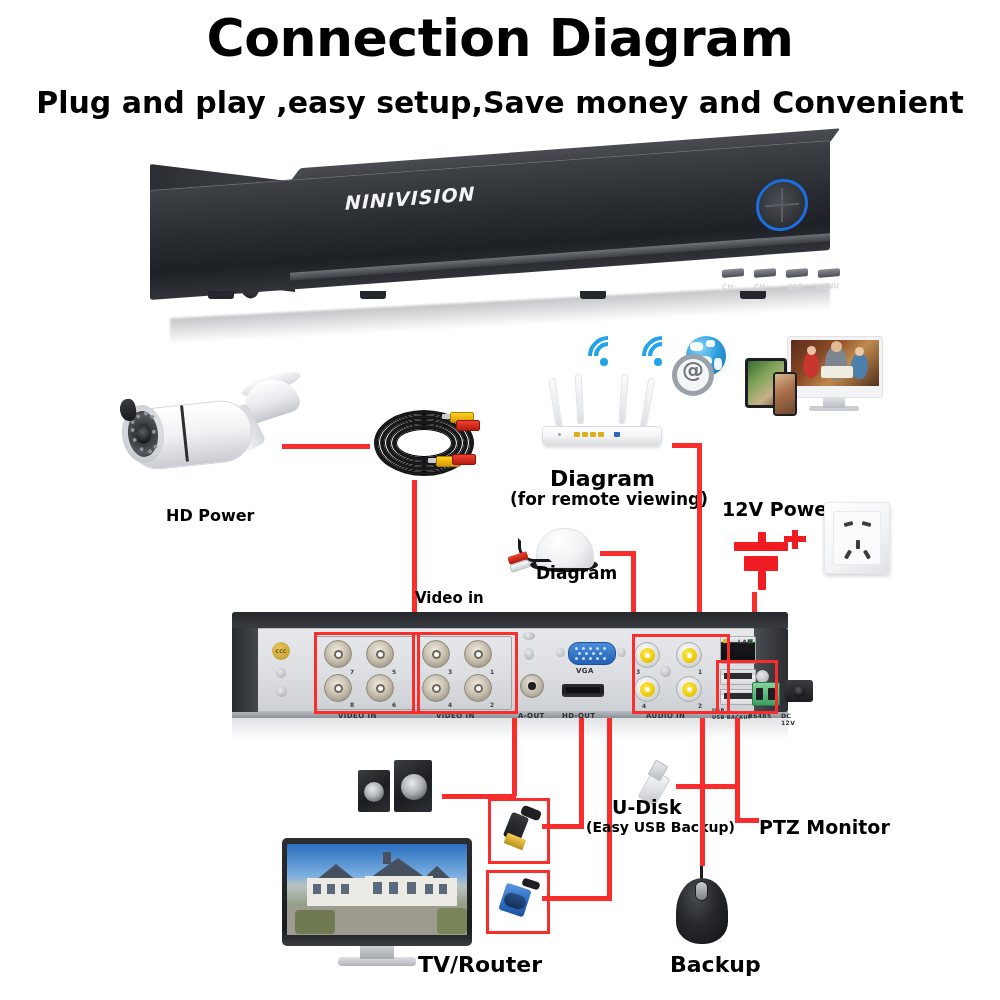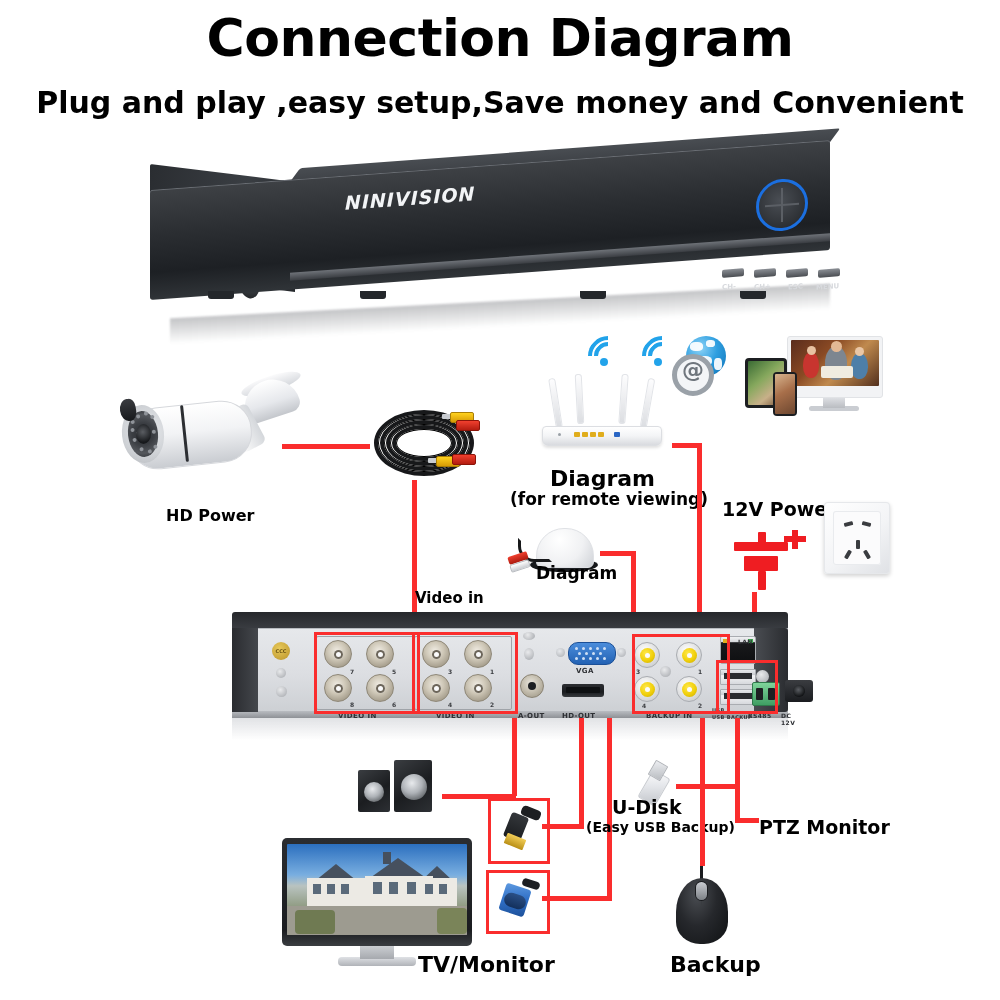--- a/index.html
+++ b/index.html
@@ -847,21 +847,21 @@
 
     <div class="rca-port" style="left:402px; top:30px;"></div>
     <div class="rca-port" style="left:444px; top:30px;"></div>
     <div class="rca-port" style="left:402px; top:64px;"></div>
     <div class="rca-port" style="left:444px; top:64px;"></div>
     <div class="screw-round" style="left:428px; top:54px; width:11px;height:11px;"></div>
     <div class="port-num" style="left:404px; top:56px;">3</div>
     <div class="port-num" style="left:466px; top:56px;">1</div>
     <div class="port-num" style="left:410px; top:90px;">4</div>
     <div class="port-num" style="left:466px; top:90px;">2</div>
-    <div class="port-cap" style="left:414px; top:100px;">BACKUP IN</div>
+    <div class="port-cap" style="left:414px; top:100px;">AUDIO IN</div>
 
     <div class="lan-port" style="left:488px; top:24px;">
       <div class="lan-led" style="left:2px;  background:#e0ad1c;"></div>
       <div class="lan-led" style="right:2px; background:#3faa52;"></div>
     </div>
     <div class="port-cap" style="left:506px; top:26px; font-size:6px;">LAN</div>
 
     <div class="usb-port" style="left:488px; top:57px;"></div>
     <div class="usb-port" style="left:488px; top:77px;"></div>
     <div class="port-cap" style="left:480px; top:95px; font-size:5px;">USB</div>
@@ -931,21 +931,21 @@
         <div class="win" style="left:102px; top:38px; width:9px;  height:12px;"></div>
         <div class="win" style="left:120px; top:38px; width:9px;  height:12px;"></div>
         <div class="win" style="left:138px; top:40px; width:8px;  height:10px;"></div>
         <div class="win" style="left:152px; top:40px; width:8px;  height:10px;"></div>
         <div class="abs" style="left:0px; top:62px; width:180px; height:30px; background:#9d9b90;"></div>
         <div class="abs" style="left:8px; top:66px; width:40px; height:24px; background:#6f7a52; border-radius:4px;"></div>
         <div class="abs" style="left:150px;top:64px; width:30px; height:26px; background:#7a8459; border-radius:4px;"></div>
       </div>
     </div>
   </div>
-  <div class="abs lbl" style="left:418px; top:952px; font-size:22px;">TV/Monitor</div>
+  <div class="abs lbl" style="left:418px; top:952px; font-size:22px;">TV/Router</div>
 
   <div class="abs" id="udisk">
     <div class="ud-body"></div>
     <div class="ud-metal"></div>
   </div>
   <div class="abs lbl" style="left:612px; top:796px; font-size:19px;">U-Disk</div>
   <div class="abs lbl" style="left:586px; top:819px; font-size:14px;">(Easy USB Backup)</div>
 
   <div class="abs rl rl-h" style="left:676px; top:784px; width:64px;"></div>
   <div class="abs rl rl-v" style="left:735px; top:718px; height:70px;"></div>

